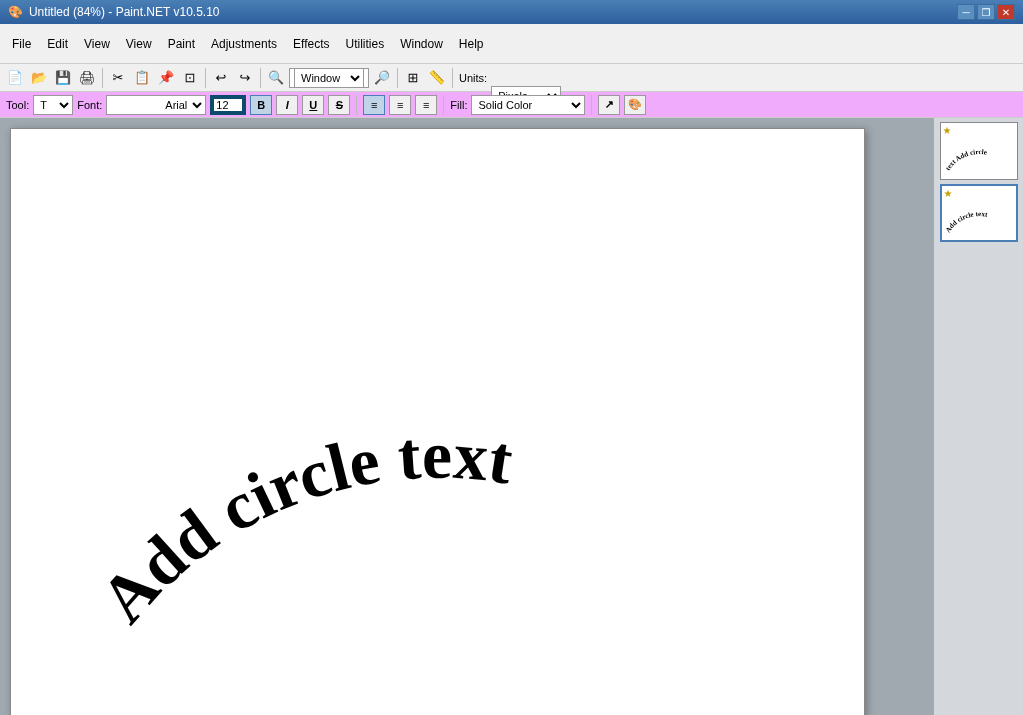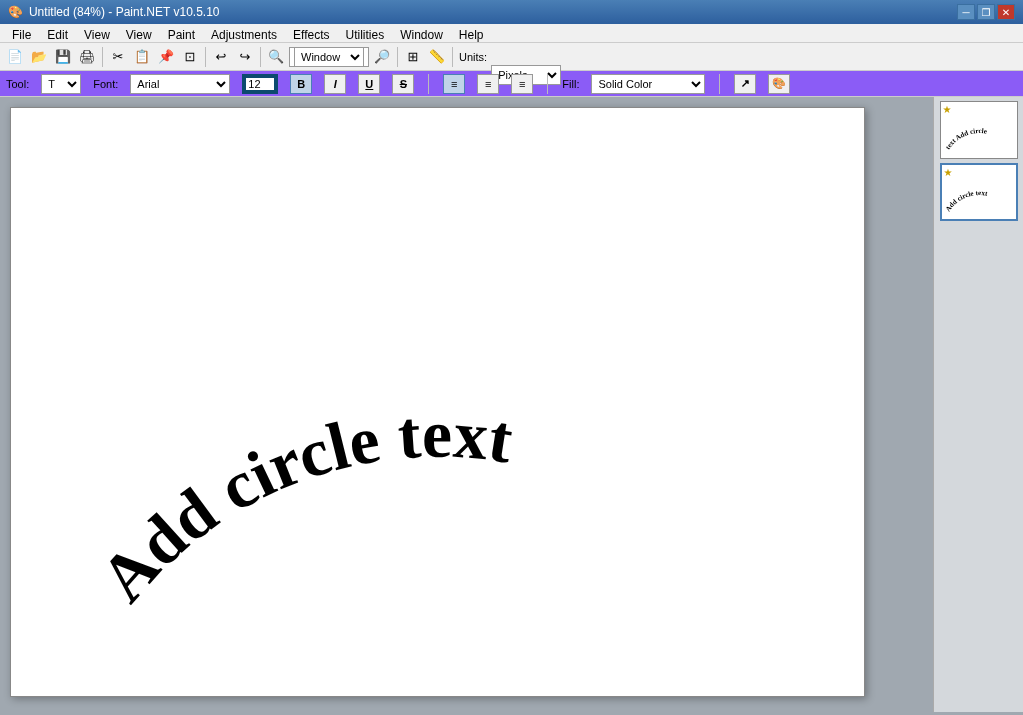--- a/index.html
+++ b/index.html
@@ -21,21 +21,22 @@
       width: 18px; height: 16px; background: #5a8fc0; border: 1px solid #3a6fa0;
       color: white; font-size: 10px; cursor: pointer; display: flex; align-items: center; justify-content: center;
     }
     .title-btn.close { background: #c0392b; }
 
     
     .menu-bar {
       background: #f0f0f0;
       border-bottom: 1px solid #ccc;
       display: flex;
-      height: 19px;
+      align-items: center;
+      height: 40px;
       padding: 0 4px;
     }
     .menu-item {
       padding: 2px 8px;
       cursor: pointer;
       font-size: 12px;
       height: 22px;
       display: flex;
       align-items: center;
     }
@@ -61,27 +62,27 @@
       height: 20px; font-size: 11px; border: 1px solid #999; background: white; padding: 0 2px;
     }
     .toolbar-label { font-size: 11px; margin: 4px 2px; }
     .toolbar-zoom-display {
       border: 1px solid #999; background: white; height: 20px;
       padding: 0 4px; font-size: 11px; display: flex; align-items: center;
     }
 
     
     .tool-bar {
-      background: #8b5cf6;
+      background: #f0abfc;
       border-bottom: 1px solid #ccc;
       display: flex;
       align-items: center;
       height: 26px;
       padding: 2px 6px;
-      gap: 12px;
+      gap: 4px;
     }
     .tool-bar-label { font-size: 11px; }
     .tool-bar-select {
       height: 20px; font-size: 11px; border: 1px solid #999; background: white; padding: 0 2px;
     }
     .tool-bar-input {
       width: 36px; height: 20px; font-size: 11px; border: 4px solid #0c4a6e; background: white; padding: 0 2px;
     }
     .tool-bar-btn {
       width: 22px; height: 20px; border: 1px solid #999; background: #f0f0f0;
@@ -224,21 +225,21 @@
     <option>Centimeters</option>
   </select>
 </div>
 
 <div class="tool-bar">
   <span class="tool-bar-label">Tool:</span>
   <select class="tool-bar-select" style="width:40px;">
     <option>T</option>
   </select>
   <span class="tool-bar-label">Font:</span>
-  <select class="tool-bar-select" style="width:100px;">
+  <select class="tool-bar-select" style="width:100px;text-align:right;">
     <option>Arial</option>
     <option>Times New Roman</option>
   </select>
   <input type="text" class="tool-bar-input" value="12" style="">
   <button class="tool-bar-btn active">
       <strong>B</strong>
     </button>
   <button class="tool-bar-btn">
       <em>I</em>
     </button>

